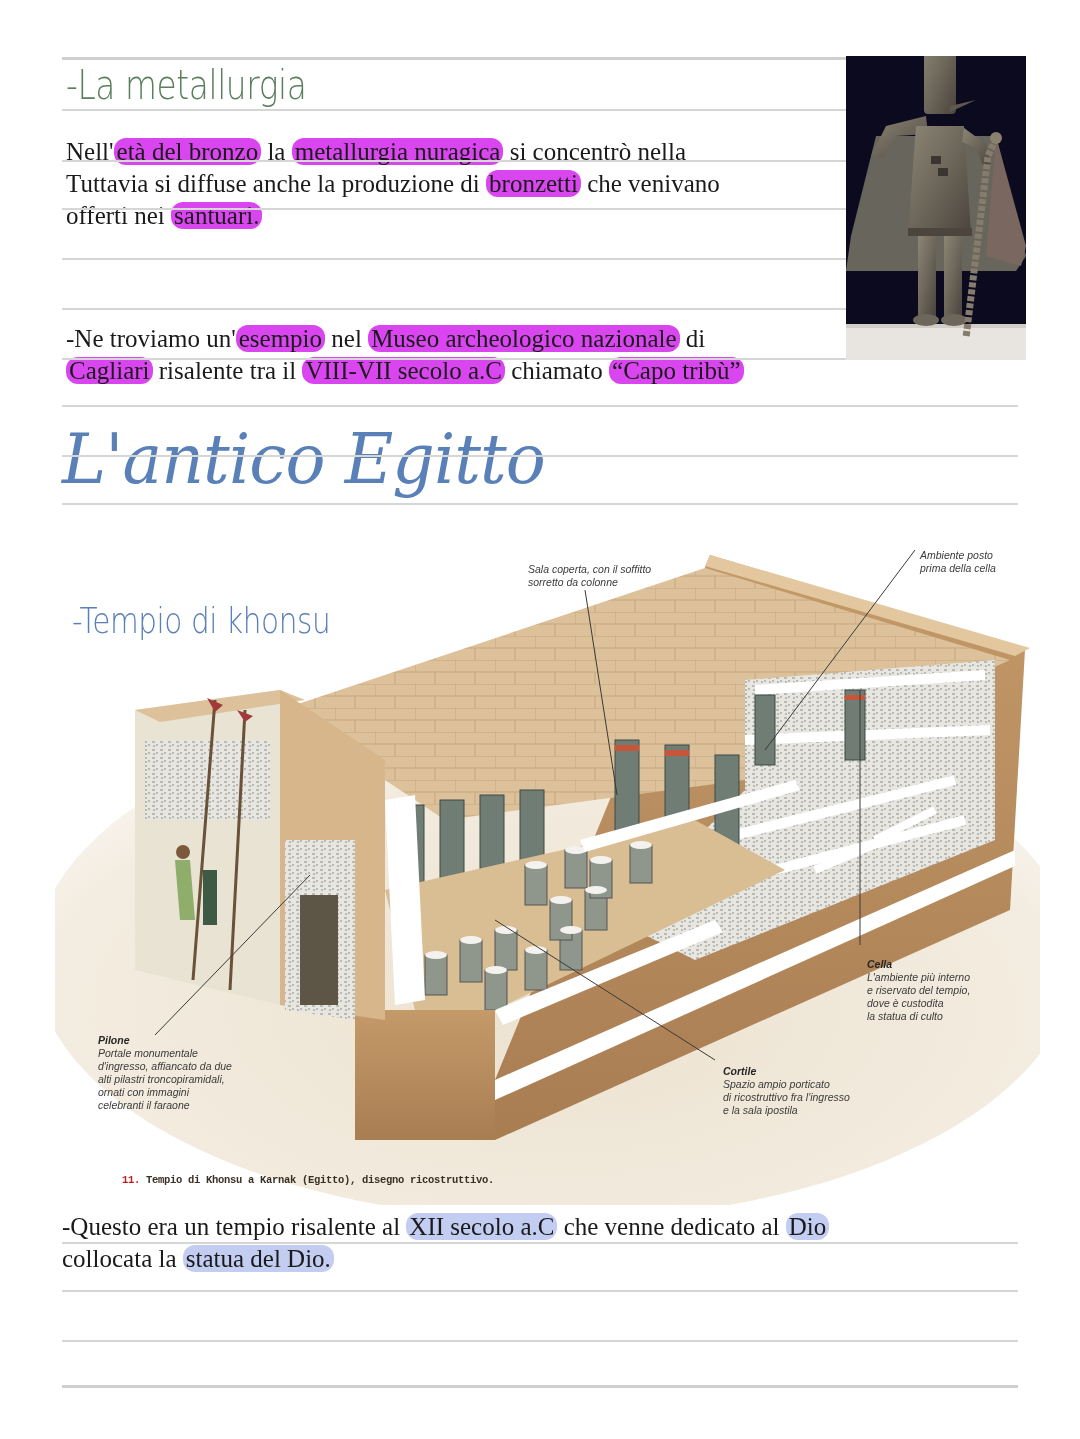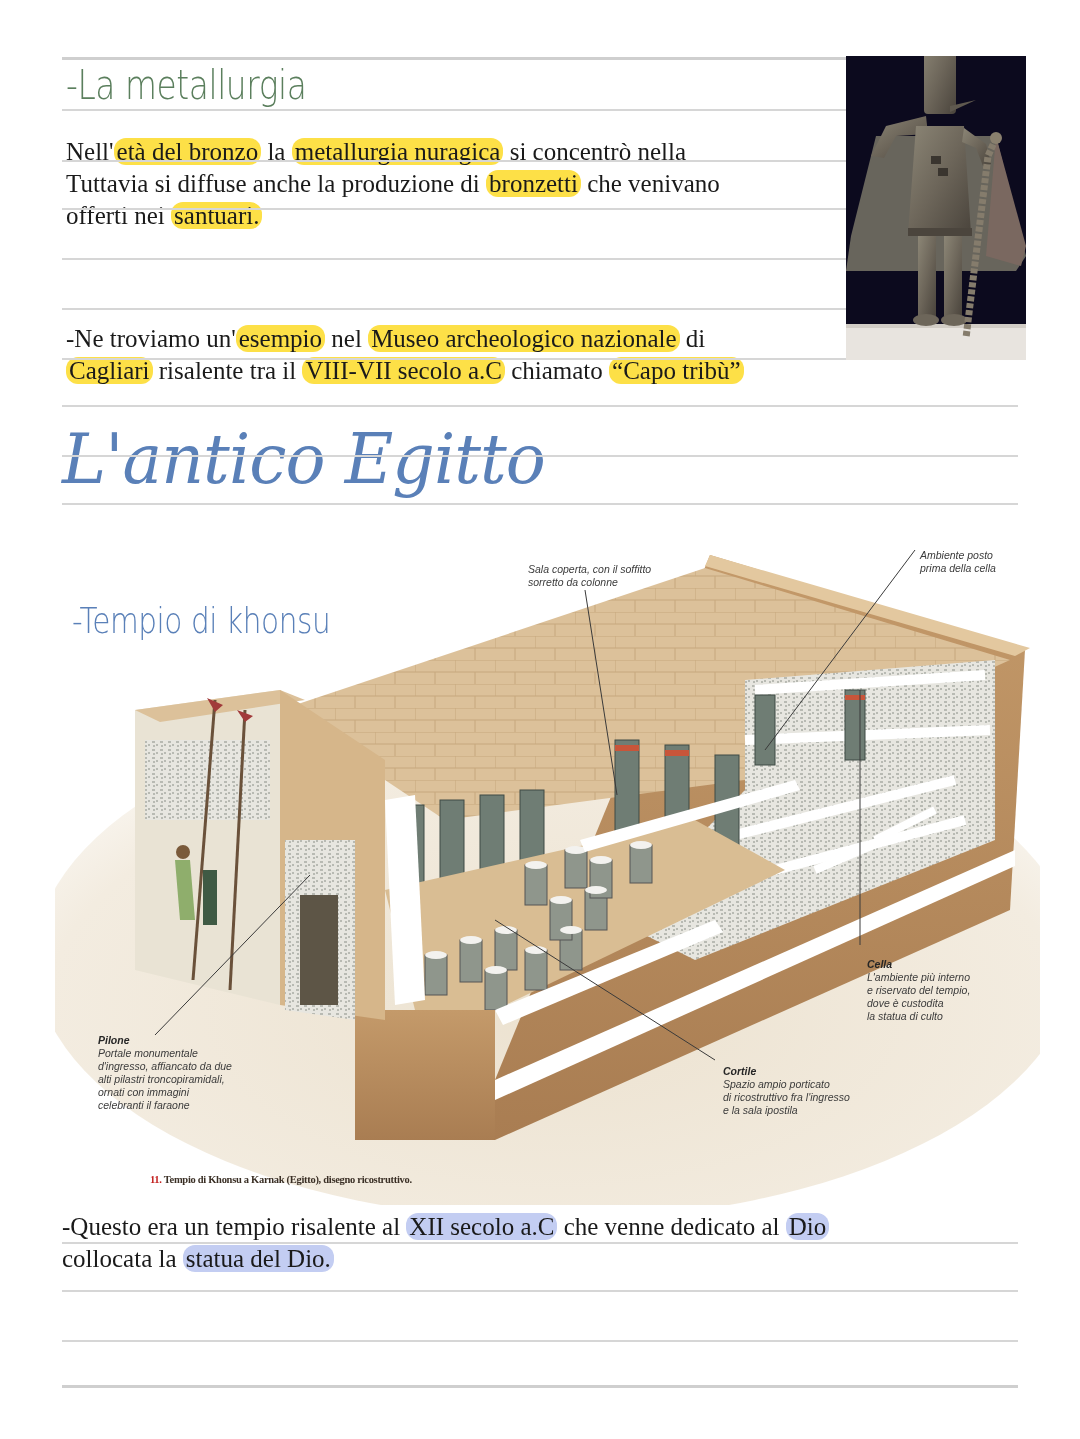--- a/index.html
+++ b/index.html
@@ -6,33 +6,33 @@
   html, body { width: 1080px; height: 1439px; background: #ffffff; overflow: hidden; }
   body { position: relative; font-family: "Liberation Serif", "DejaVu Serif", serif; color: #1a1a1a; }
 
   .rule { position: absolute; left: 62px; height: 2px; background: #d6d6d6; }
   .rule.thick { height: 3px; background: #cfcfcf; }
 
   .hand { font-family: "DejaVu Sans", sans-serif; font-weight: 300; letter-spacing: -0.5px; }
   .title-green { position: absolute; left: 66px; top: 62px; font-size: 40px; color: #5b7f5d; transform: scaleX(0.82); transform-origin: left top; }
 
   .para { position: absolute; font-size: 25px; line-height: 32px; white-space: nowrap; }
-  .hl-g { background: #fde047; border-radius: 12px; padding: 0 3px; }
+  .hl-g { background: #d946ef; border-radius: 12px; padding: 0 3px; }
   .hl-b { background: #c3cdf2; border-radius: 12px; padding: 0 3px; }
 
   .photo { position: absolute; left: 846px; top: 56px; width: 180px; height: 304px; background: #0c0a1e; overflow: hidden; }
 
   .script-title { position: absolute; left: 62px; top: 418px; font-family: "DejaVu Serif", serif; font-style: italic; font-weight: 300; font-size: 70px; color: #5a80b8; letter-spacing: -1px; transform: scaleX(0.95); transform-origin: left top; }
 
   .illus { position: absolute; left: 55px; top: 540px; width: 985px; height: 665px; }
   .subtitle-blue { position: absolute; left: 72px; top: 600px; font-size: 36px; color: #5a80b8; transform: scaleX(0.82); transform-origin: left top; }
 
   .label { position: absolute; font-family: "Liberation Sans", sans-serif; font-size: 10.5px; line-height: 13px; color: #3b3b3b; font-style: italic; }
   .label b { color: #262626; }
-  .caption { position: absolute; left: 122px; top: 1174px; font-family: Liberation Serif, serif; font-weight: bold; font-size: 10.5px; color: #3a2f25; letter-spacing: -0.3px; margin-left: 28px; }
+  .caption { position: absolute; left: 122px; top: 1174px; font-family: Liberation Mono, monospace; font-weight: bold; font-size: 10.5px; color: #3a2f25; letter-spacing: -0.3px; }
   .caption .num { color: #c3201f; }
 </style>
 </head>
 <body>
 
 <div>
   <div class="rule thick" style="top:57px;width:784px;"></div>
   <div class="title-green hand">-La metallurgia</div>
   <div class="rule" style="top:109px;width:784px;"></div>
 

